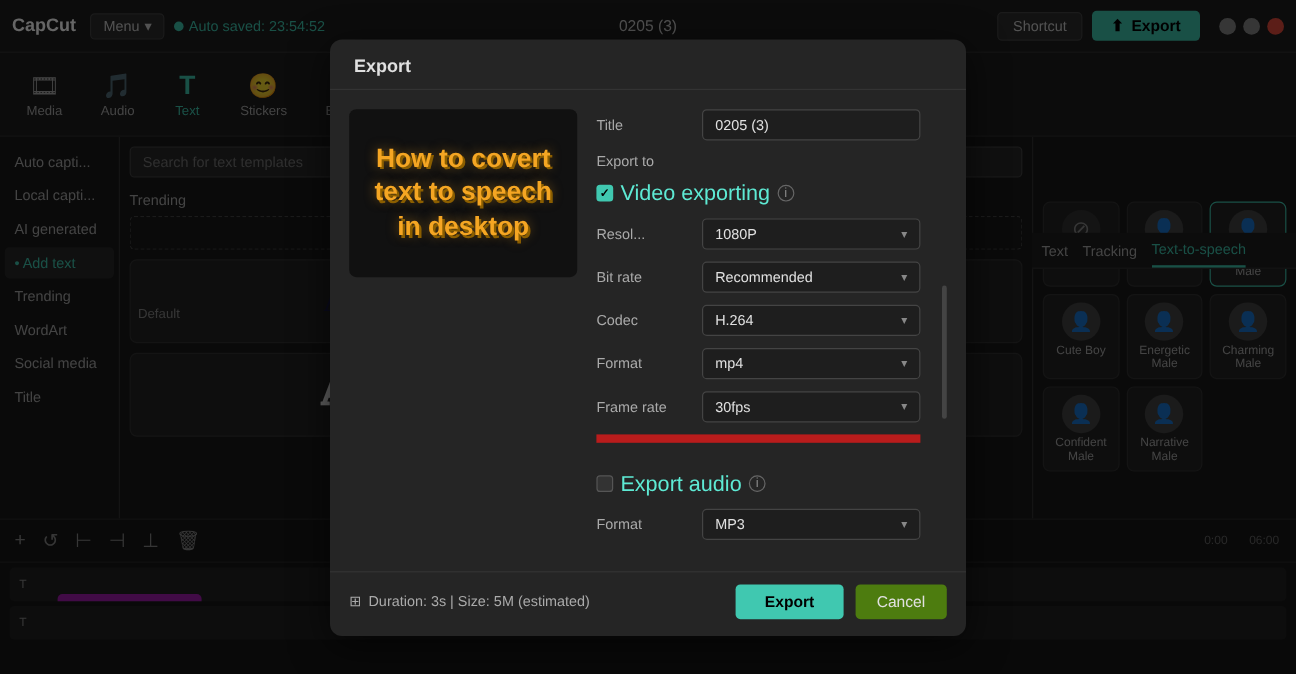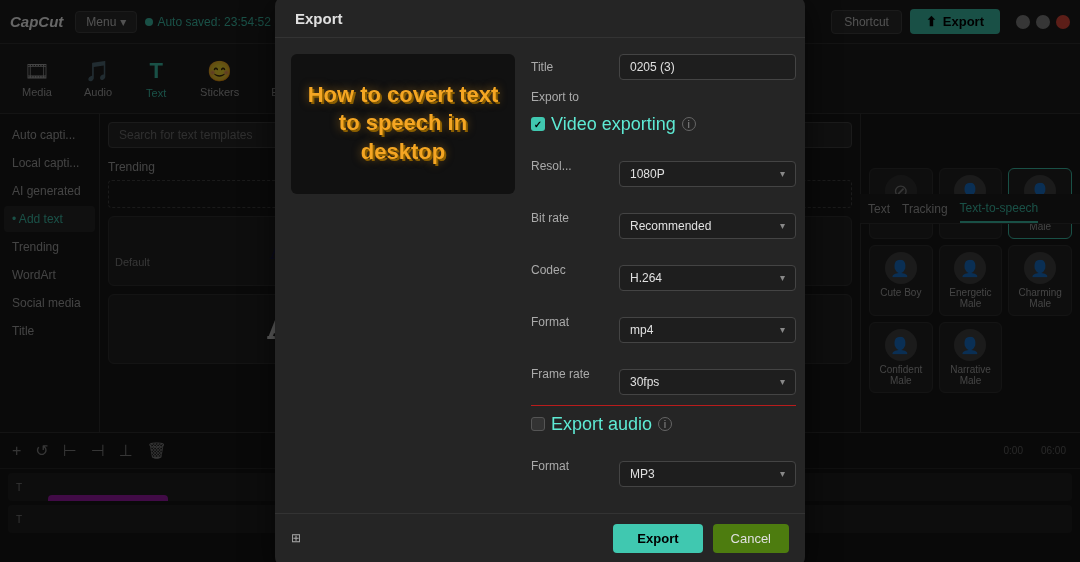--- a/index.html
+++ b/index.html
@@ -24,21 +24,20 @@
       gap: 8px;
       border-bottom: 1px solid #333;
       position: relative;
       z-index: 1;
     }
     .logo {
       color: #fff;
       font-size: 15px;
       font-weight: bold;
       margin-right: 4px;
-      font-style: italic;
     }
     .menu-btn {
       background: #2e2e2e;
       border: 1px solid #444;
       color: #ccc;
       border-radius: 4px;
       padding: 3px 10px;
       cursor: pointer;
       font-size: 12px;
       display: flex;
@@ -395,21 +394,21 @@
       font-weight: 600;
       color: #e0e0e0;
       border-bottom: 1px solid #333;
     }
     .dialog-body {
       display: flex;
       gap: 16px;
       padding: 16px;
     }
     .preview-pane {
-      width: 224px;
+      width: 190px;
       flex-shrink: 0;
       background: #111;
       border-radius: 6px;
       height: 140px;
       display: flex;
       align-items: center;
       justify-content: center;
       overflow: hidden;
     }
     .preview-text {
@@ -477,21 +476,20 @@
       background: #1e1e1e;
       border: 1px solid #444;
       border-radius: 4px;
       padding: 5px 10px;
       color: #e0e0e0;
       font-size: 12px;
       display: flex;
       align-items: center;
       justify-content: space-between;
       cursor: pointer;
-      margin-top: 16px;
     }
     .select-arrow { color: #888; font-size: 10px; }
     .checkbox-row {
       display: flex;
       align-items: center;
       gap: 6px;
       margin-bottom: 10px;
     }
     .checkbox-label {
       color: #5eead4;
@@ -518,22 +516,22 @@
       background: #40c8b0;
       display: flex;
       align-items: center;
       justify-content: center;
       color: #000;
       font-size: 10px;
       font-weight: bold;
       cursor: pointer;
     }
     .audio-section {
-      border-top: 1px solid #b91c1c;
-      padding-top: 8px;
+      border-top: 7px solid #b91c1c;
+      padding-top: 24px;
     }
     .audio-checkbox {
       width: 14px; height: 14px;
       border-radius: 3px;
       background: #333;
       border: 1px solid #555;
       cursor: pointer;
     }
     .dialog-footer {
       padding: 10px 16px 14px;
@@ -855,18 +853,19 @@
         </div>
       </div>
 
       <div style="width:6px;position:relative;">
         <div class="scrollbar-indicator"></div>
       </div>
     </div>
     <div class="dialog-footer">
       <div class="duration-info">
         <span>⊞</span>
+        <span>Duration: 3s | Size: 5M (estimated)</span>
       </div>
       <button class="export-btn">Export</button>
       <button class="cancel-btn">Cancel</button>
     </div>
   </div>
 </div>
 
 </body></html>

